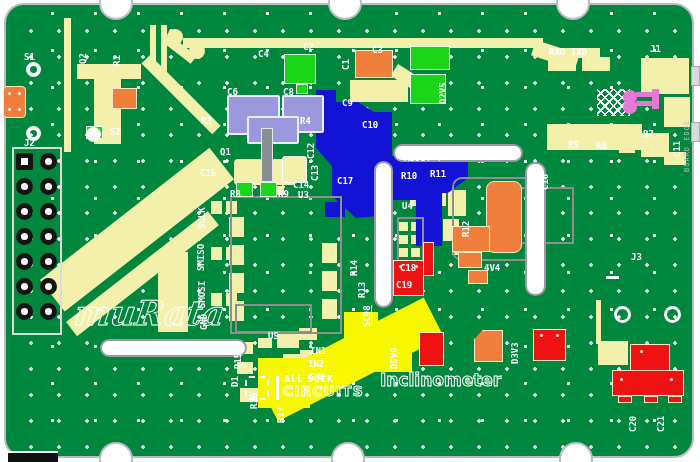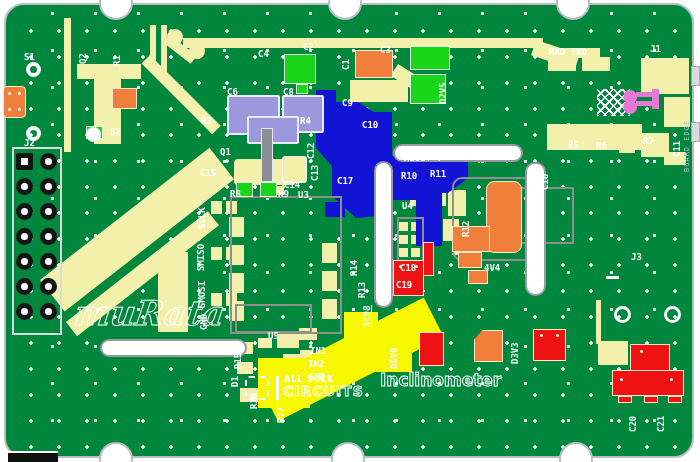--- a/index.html
+++ b/index.html
@@ -229,40 +229,40 @@
 
   <div id="silk">
       <span class="sk" style="left: 24px; top: 52px;">S1</span>
       <span class="sk vert" style="left: 78px; top: 64px;">Q2</span>
       <span class="sk vert" style="left: 112px; top: 66px;">R1</span>
       <span class="sk" style="left: 110px; top: 127px;">S2</span>
       <span class="sk" style="left: 24px; top: 138px;">J2</span>
       <span class="sk" style="left: 303px; top: 42px;">C2</span>
       <span class="sk" style="left: 258px; top: 49px;">C4</span>
       <span class="sk vert" style="left: 341px; top: 70px;">C1</span>
-      <span class="sk" style="left: 380px; top: 45px;">C3</span>
+      <span class="sk" style="left: 372px; top: 45px;">C3</span>
       <span class="sk" style="left: 342px; top: 98px;">C9</span>
       <span class="sk vert" style="left: 438px; top: 104px;">D2V5</span>
       <span class="sk" style="left: 362px; top: 120px;">C10</span>
       <span class="sk" style="left: 549px; top: 47px;">RXD TXD</span>
       <span class="sk" style="left: 650px; top: 44px;">J1</span>
       <span class="sk" style="left: 568px; top: 140px;">R5</span>
       <span class="sk" style="left: 596px; top: 141px;">R6</span>
-      <span class="sk" style="left: 643px; top: 136px;">R7</span>
+      <span class="sk" style="left: 643px; top: 129px;">R7</span>
       <span class="sk vert" style="left: 672px; top: 157px;">C11</span>
       <span class="sk" style="left: 227px; top: 87px;">C6</span>
       <span class="sk" style="left: 283px; top: 87px;">C8</span>
       <span class="sk" style="left: 201px; top: 116px;">R3</span>
       <span class="sk" style="left: 300px; top: 116px;">R4</span>
       <span class="sk" style="left: 220px; top: 147px;">Q1</span>
       <span class="sk" style="left: 200px; top: 168px;">C15</span>
       <span class="sk vert" style="left: 306px; top: 159px;">C12</span>
       <span class="sk vert" style="left: 310px; top: 181px;">C13</span>
       <span class="sk" style="left: 337px; top: 176px;">C17</span>
-      <span class="sk" style="left: 284px; top: 180px;">C14</span>
+      <span class="sk" style="left: 293px; top: 180px;">C14</span>
       <span class="sk" style="left: 298px; top: 190px;">U3</span>
       <span class="sk" style="left: 230px; top: 189px;">R8</span>
       <span class="sk" style="left: 278px; top: 189px;">R9</span>
       <span class="sk vert" style="left: 197px; top: 229px;">SCLK</span>
       <span class="sk vert" style="left: 196px; top: 271px;">SMISO</span>
       <span class="sk vert" style="left: 197px; top: 308px;">SMOSI</span>
       <span class="sk vert" style="left: 199px; top: 330px;">GND</span>
       <span class="sk" style="left: 404px; top: 153px;">ABOUT +</span>
       <span class="sk" style="left: 401px; top: 171px;">R10</span>
       <span class="sk" style="left: 430px; top: 169px;">R11</span>

